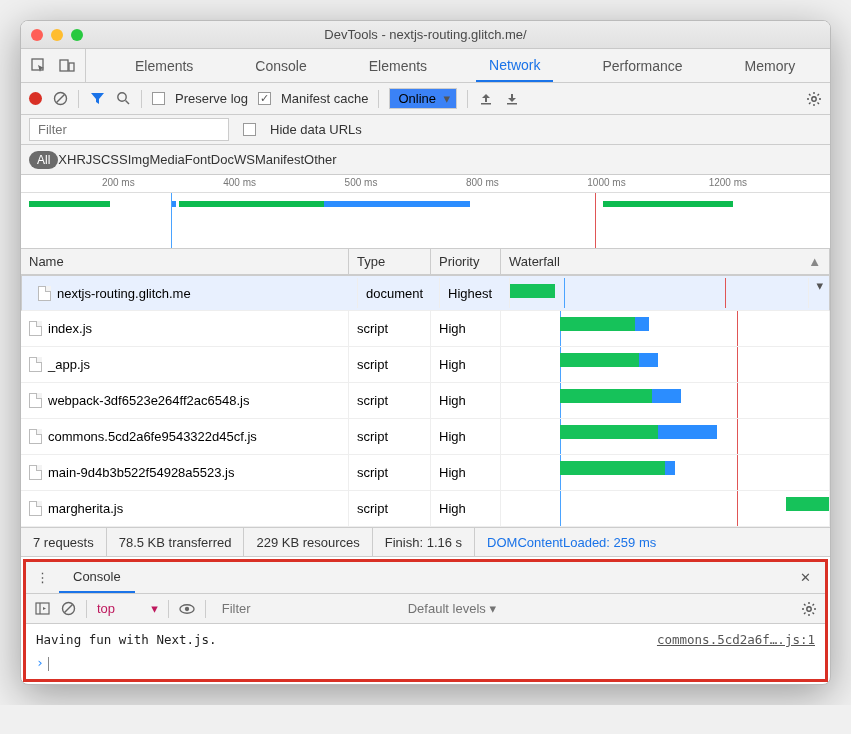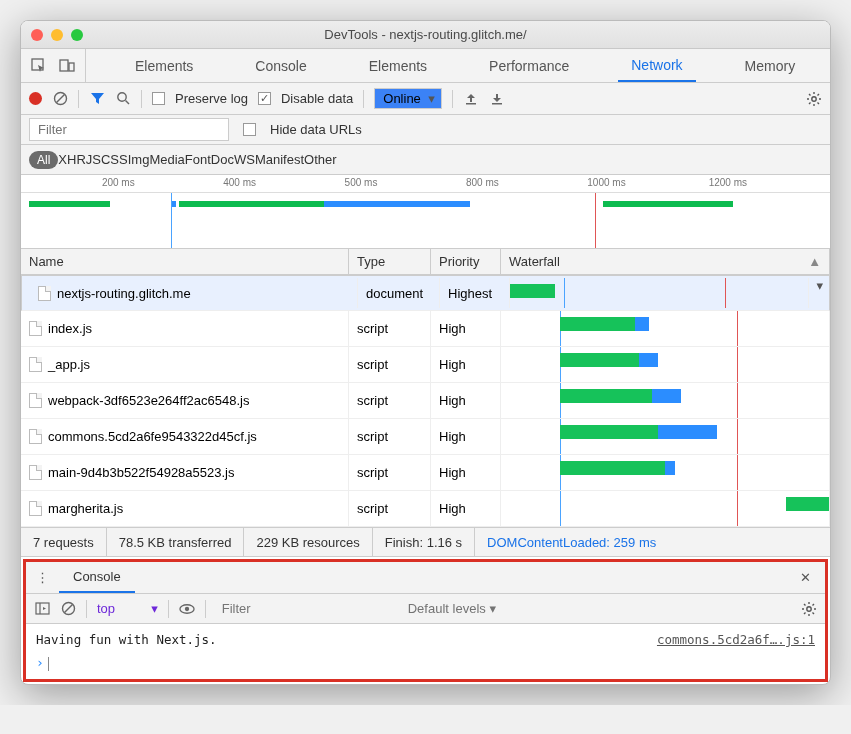--- a/index.html
+++ b/index.html
@@ -58,21 +58,21 @@
 .bar.b { background:#2b8dff; }
 .summary { display:flex; height:30px; border-top:1px solid #ccc; border-bottom:1px solid #ccc; background:#f3f3f3; align-items:center; font-size:13px; color:#333; }
 .summary span { padding:0 12px; border-right:1px solid #ccc; height:100%; display:flex; align-items:center; }
 .summary .dcl { color:#1a73e8; border-right:none; }
 .redbox { border:3px solid #d93025; margin:2px; }
 .drawer-tabs { display:flex; align-items:center; height:32px; border-bottom:1px solid #ccc; background:#f3f3f3; }
 .drawer-tabs .kb { padding:0 10px; color:#555; }
 .drawer-tabs .dtab { padding:0 14px; height:100%; display:flex; align-items:center; color:#333; border-bottom:2px solid #1a73e8; font-size:13px; }
 .drawer-tabs .x { margin-left:auto; padding:0 14px; color:#555; }
 .drawer-tb { display:flex; align-items:center; height:30px; border-bottom:1px solid #ccc; background:#f3f3f3; padding:0 8px; gap:10px; font-size:13px; }
-.ctx { border:none; background:transparent; font-size:13px; color:#6d28d9; }
+.ctx { border:none; background:transparent; font-size:13px; color:#be185d; }
 .drawer-tb .filter2 { border:none; background:transparent; color:#999; flex:0 0 140px; font-size:13px; padding-left:6px; }
 .drawer-tb .levels { color:#737373; }
 .drawer-tb .levels::after { content:" ▾"; }
 .console-body { padding:6px 10px 4px; font-family: Menlo, monospace; font-size:12.5px; }
 .console-line { display:flex; justify-content:space-between; color:#222; padding:2px 0; }
 .console-line .src { color:#555; text-decoration: underline; }
 .prompt { color:#2b8dff; font-family: Menlo, monospace; padding:2px 10px 8px; }
 .caret { border-left: 1px solid #888; height: 14px; display:inline-block; margin-left:4px; vertical-align:middle; }
 svg { display:block; }
 </style>
@@ -101,22 +101,22 @@
       <span class="ico">
           <svg width="16" height="16" viewBox="0 0 16 16">
             <rect x="1" y="2" width="8" height="11" fill="none" stroke="#666" stroke-width="1.3"></rect>
             <rect x="10" y="5" width="5" height="8" fill="none" stroke="#666" stroke-width="1.3"></rect>
           </svg>
         </span>
     </div>
     <div class="tab">Elements</div>
     <div class="tab">Console</div>
     <div class="tab">Elements</div>
+    <div class="tab active">Network</div>
     <div class="tab">Performance</div>
-    <div class="tab active">Network</div>
     <div class="tab">Memory</div>
     <div class="more">»</div>
     <div class="kebab">⋮</div>
   </div>
 
   <div class="toolbar">
     <div class="rec"></div>
     <span class="ico">
         <svg width="15" height="15" viewBox="0 0 15 15">
           <circle cx="7.5" cy="7.5" r="6" fill="none" stroke="#666" stroke-width="1.4"></circle>
@@ -132,21 +132,21 @@
     <span class="ico">
         <svg width="15" height="15" viewBox="0 0 15 15">
           <circle cx="6" cy="6" r="4.2" fill="none" stroke="#666" stroke-width="1.4"></circle>
           <line x1="9.5" y1="9.5" x2="13" y2="13" stroke="#666" stroke-width="1.4"></line>
         </svg>
       </span>
     <div class="sep"></div>
     <span class="cb"></span>
     <span class="lbl">Preserve log</span>
     <span class="cb on"></span>
-    <span class="lbl">Disable data</span>
+    <span class="lbl">Manifest cache</span>
     <div class="sep"></div>
     <div class="sel">Online</div>
     <div class="sep"></div>
     <span class="ico">
         <svg width="14" height="14" viewBox="0 0 14 14">
           <path d="M7 2 L11 6 L8 6 L8 10 L6 10 L6 6 L3 6 Z" fill="#666"></path>
           <rect x="2" y="11" width="10" height="1.5" fill="#666"></rect>
         </svg>
       </span>
     <span class="ico">

